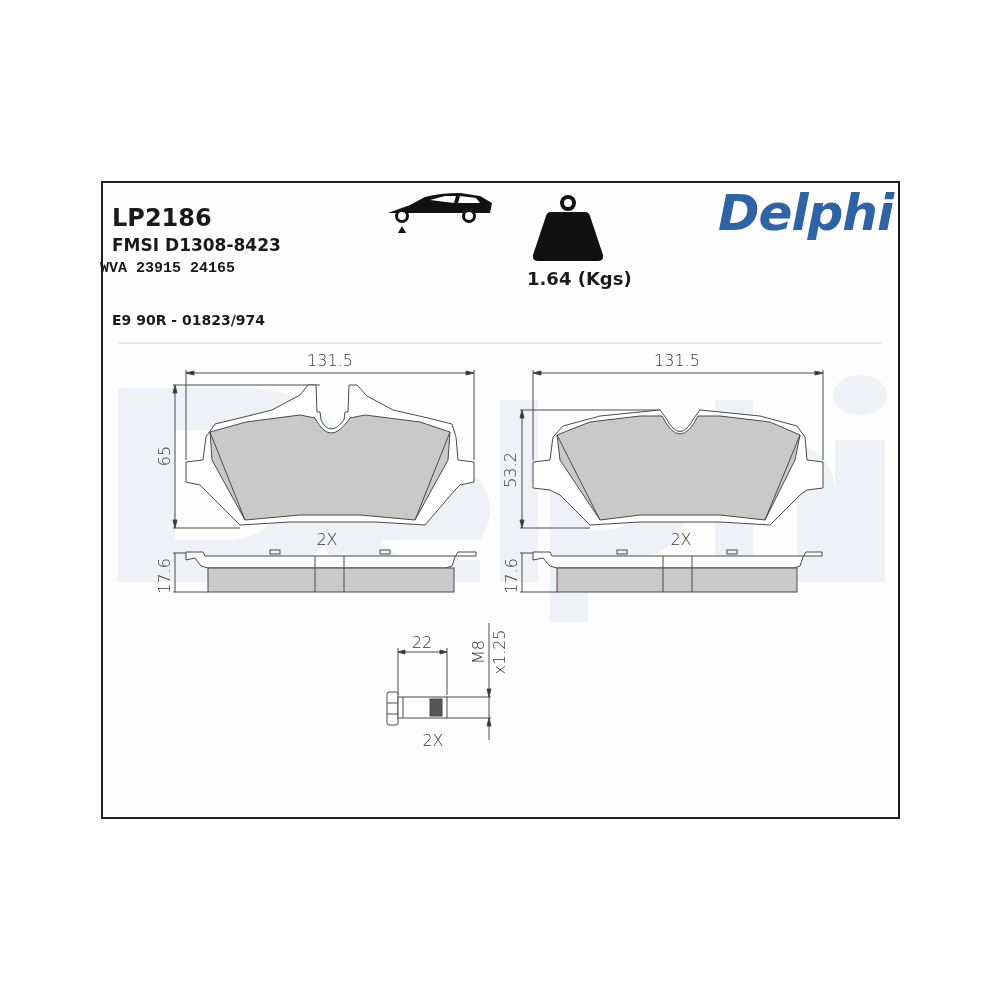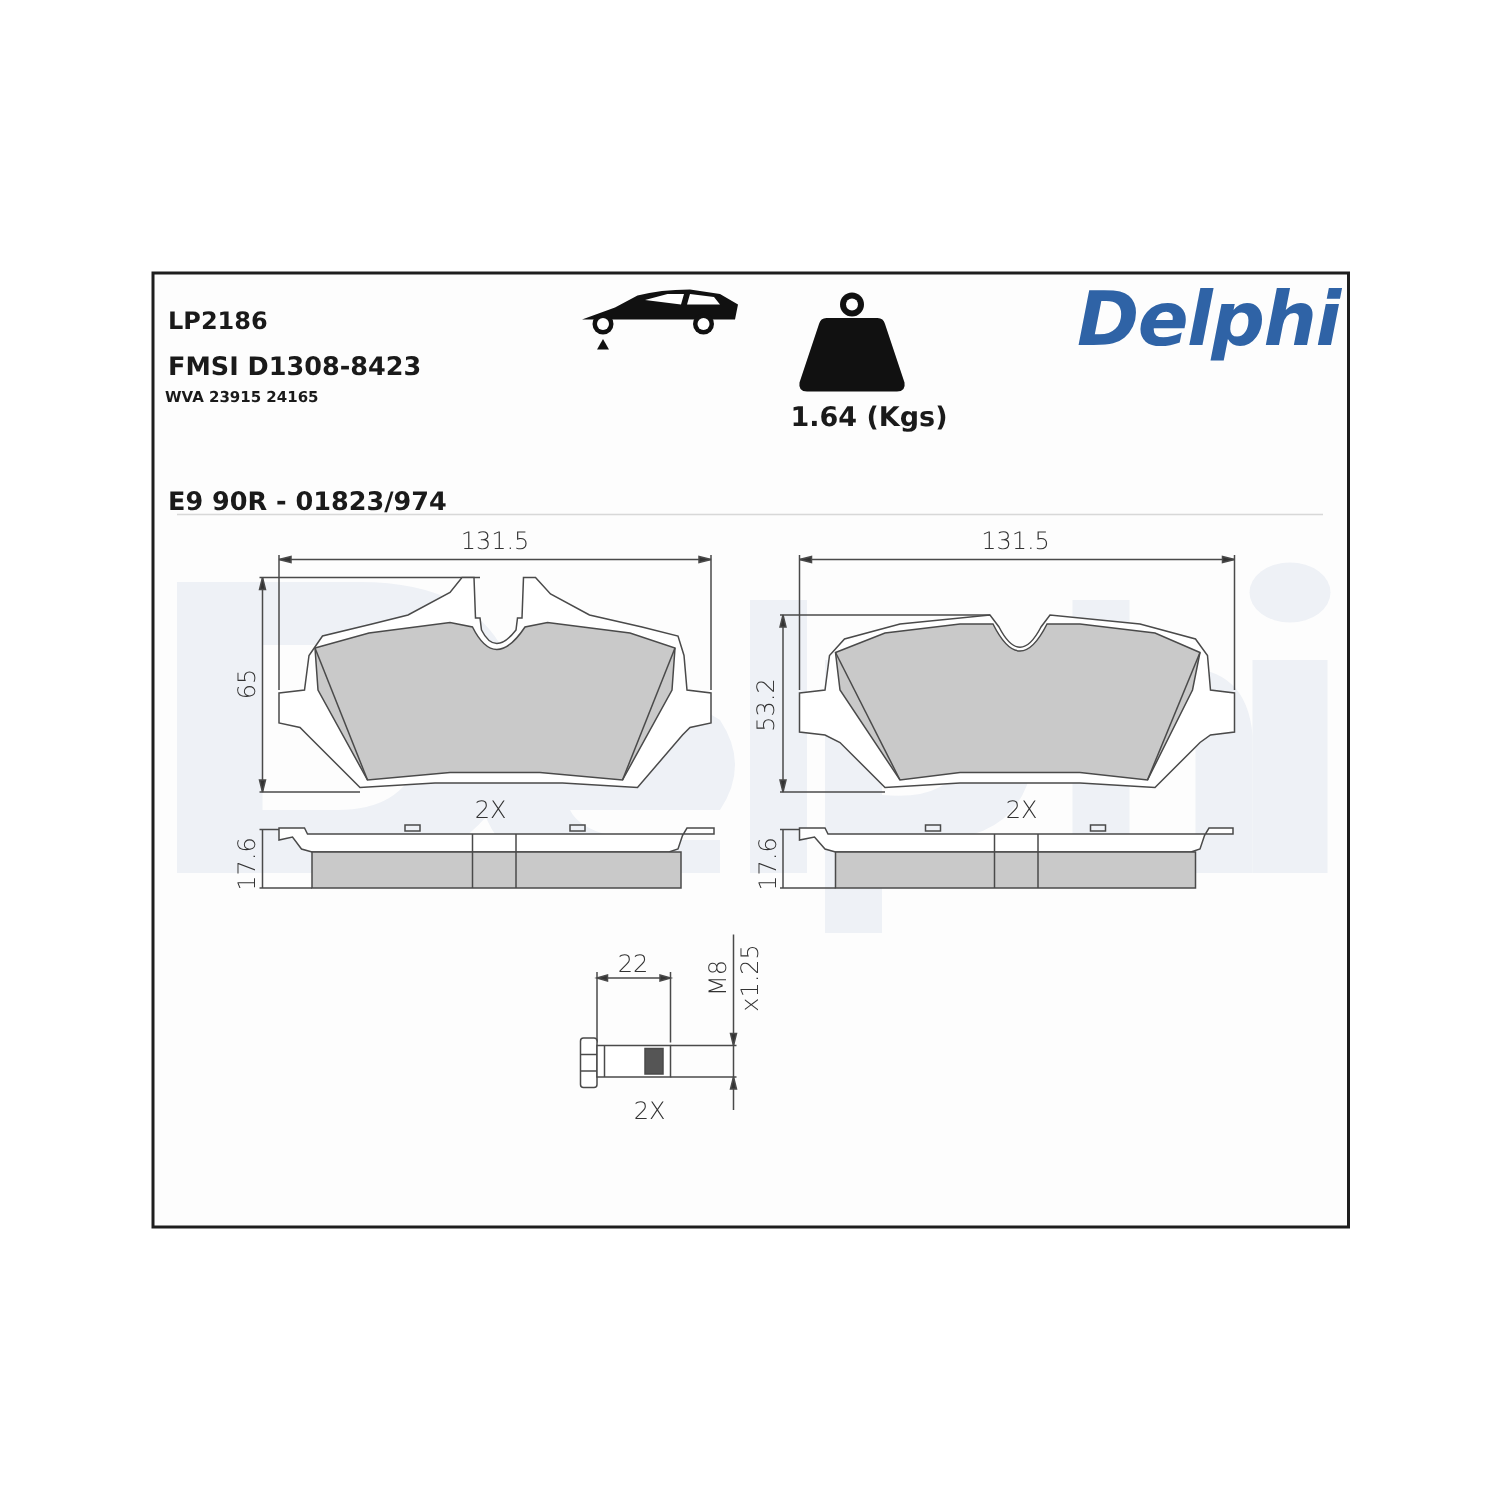--- a/index.html
+++ b/index.html
@@ -1,22 +1,22 @@
 <!DOCTYPE html>
 <html><head>
 <meta charset="utf-8">
 <style>
   html, body { margin:0; padding:0; background:#ffffff; }
   body { width:1000px; height:1000px; position:relative; overflow:hidden; font-family:"DejaVu Sans", sans-serif; }
   .frame { position:absolute; left:101px; top:181px; width:795px; height:634px; border:2px solid #1e1e1e; background:#fdfdfd; }
   .hdr-text { position:absolute; font-family:"DejaVu Sans", sans-serif; font-weight:bold; color:#1a1a1a; }
-  #part-no { left:112px; top:204px; font-size:16px; }
+  #part-no { left:112px; top:204px; font-size:24px; }
   #fmsi { left:112px; top:235px; font-size:17px; }
-  #wva { left:110px; top:260px; font-size:10px; }
-  #approval { left:112px; top:325px; font-size:17px;text-align:right; }
+  #wva { left:100px; top:260px; font-size:15px;font-family:Liberation Mono, monospace; }
+  #approval { left:112px; top:312px; font-size:14px;text-align:right; }
   #weight-label { left:527px; top:268px; font-size:18px; }
   #logo { position:absolute; left:718px; top:184px; font-family:"DejaVu Sans", sans-serif; font-weight:bold; font-style:italic; font-size:50px; color:#2f63a6; letter-spacing:-1px; }
   svg.drawing { position:absolute; left:0; top:0; }
   .dim { font-family:"DejaVu Sans", sans-serif; font-size:16px; fill:#333; font-weight:300; }
 </style>
 </head>
 <body>
 
 <div class="frame"></div>
 

